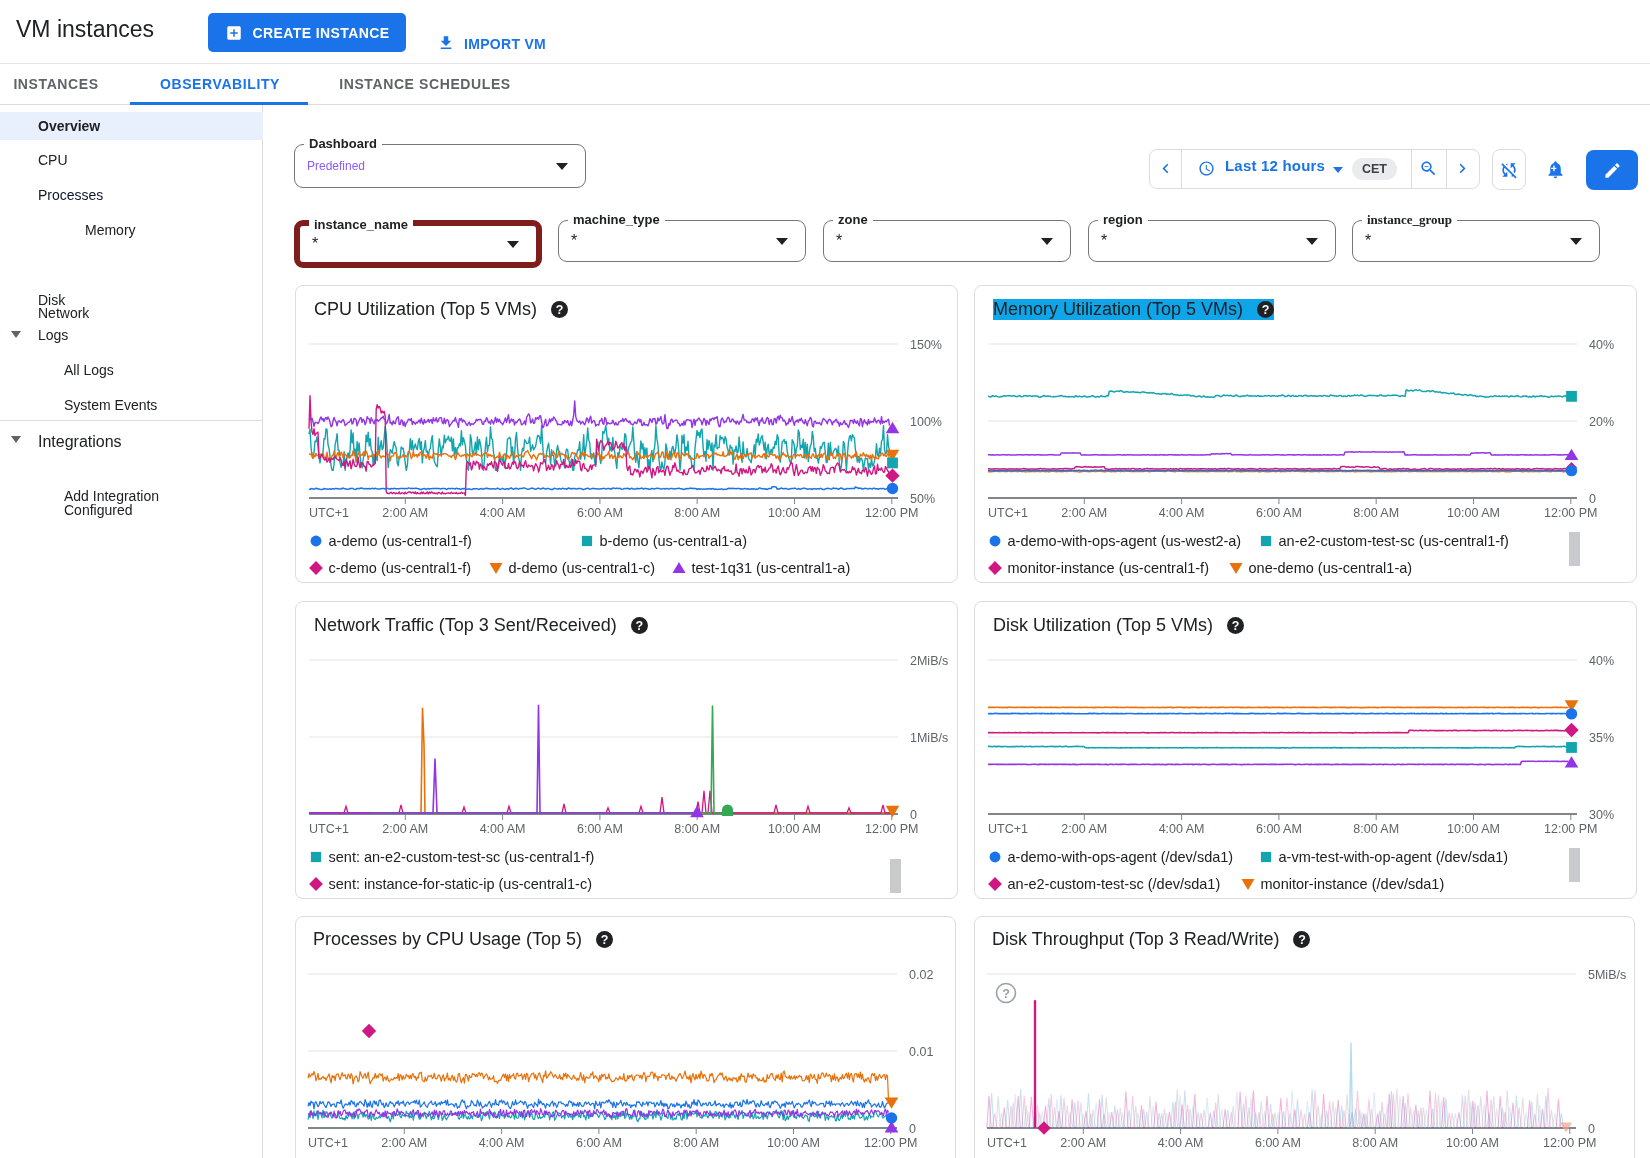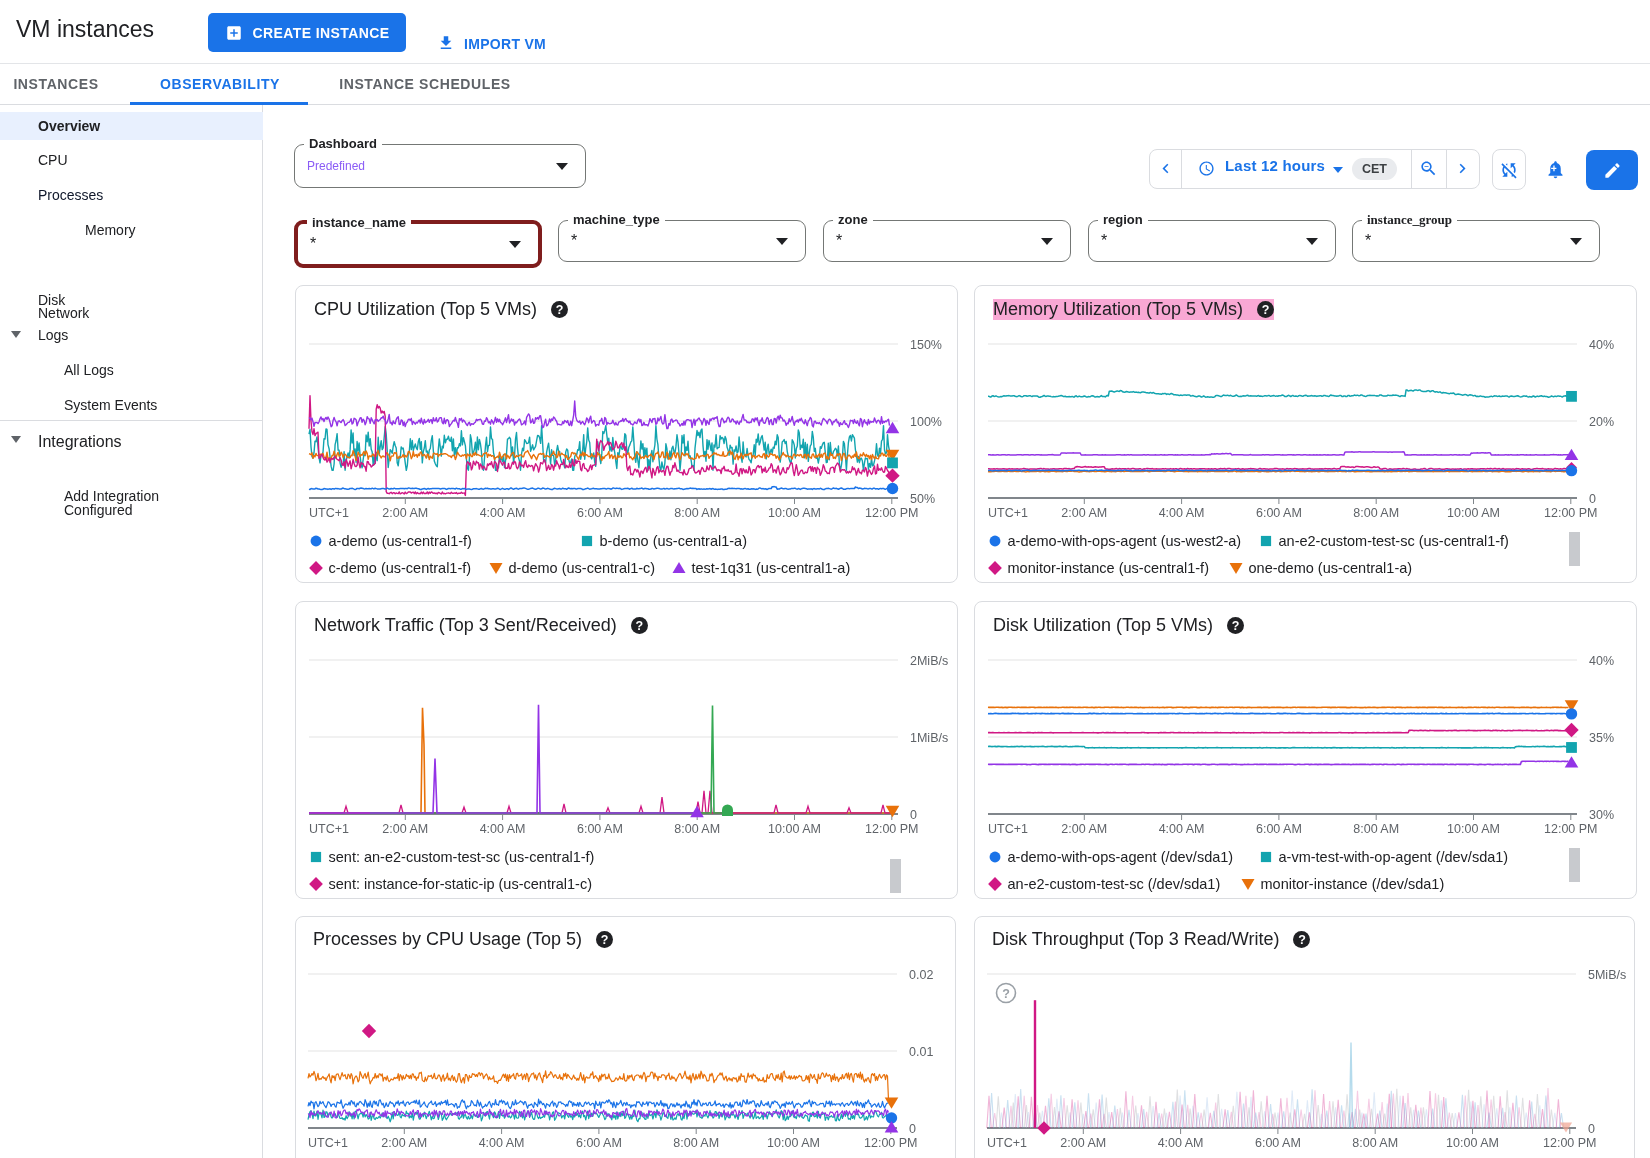--- a/index.html
+++ b/index.html
@@ -46,21 +46,21 @@
   </svg>
 <div class="abs" style="left:64px;top:465px;font-size:14px;font-weight:normal;color:#202124;line-height:20px;margin-top:21px;">Add Integration</div>
 <div class="abs" style="left:64px;top:500px;font-size:14px;font-weight:normal;color:#202124;line-height:20px;">Configured</div>
 <div class="abs" style="left:294px;top:144px;width:292px;height:44px;border:1px solid #747775;border-radius:9px;">
 <span style="position:absolute;left:9px;top:-9px;background:#fff;padding:0 5px;font-size:13px;font-weight:bold;color:#202124;">Dashboard</span>
 <span style="position:absolute;left:12px;top:50%;transform:translateY(-50%);font-size:12px;color:#8b5cf6;">Predefined</span>
 <svg style="position:absolute;right:16px;top:50%;margin-top:-4px;" width="14" height="9">
       <path d="M1 1 L13 1 L7 8 Z" fill="#202124"></path>
     </svg>
 </div>
-<div class="abs" style="left:294px;top:220px;width:248px;height:48px;border:4px solid #7f1d1d;border-radius:9px;">
+<div class="abs" style="left:294px;top:220px;width:248px;height:48px;border:6px solid #7f1d1d;border-radius:9px;">
 <span style="position:absolute;left:9px;top:-9px;background:#fff;padding:0 5px;font-size:13px;font-weight:bold;color:#202124;">instance_name</span>
 <span style="position:absolute;left:12px;top:50%;transform:translateY(-50%);font-size:16px;color:#202124;">*</span>
 <svg style="position:absolute;right:16px;top:50%;margin-top:-4px;" width="14" height="9">
       <path d="M1 1 L13 1 L7 8 Z" fill="#202124"></path>
     </svg>
 </div>
 <div class="abs" style="left:558px;top:220px;width:248px;height:42px;border:1px solid #747775;border-radius:9px;">
 <span style="position:absolute;left:9px;top:-9px;background:#fff;padding:0 5px;font-size:13px;font-weight:bold;color:#202124;">machine_type</span>
 <span style="position:absolute;left:12px;top:50%;transform:translateY(-50%);font-size:16px;color:#202124;">*</span>
 <svg style="position:absolute;right:16px;top:50%;margin-top:-4px;" width="14" height="9">
@@ -204,21 +204,21 @@
 <circle cx="20" cy="255" r="5.428000000000001" fill="#1a73e8"></circle>
 <text x="32.5" y="259.8" font-size="14.5" fill="#202124">a-demo-with-ops-agent (us-west2-a)</text>
 <rect x="285.90000000000003" y="249.9" width="10.200000000000001" height="10.200000000000001" fill="#12a4af"></rect>
 <text x="303.5" y="259.8" font-size="14.5" fill="#202124">an-e2-custom-test-sc (us-central1-f)</text>
 <path d="M20 275.1 L26.9 282 L20 288.9 L13.1 282 Z" fill="#d01884"></path>
 <text x="32.5" y="286.8" font-size="14.5" fill="#202124">monitor-instance (us-central1-f)</text>
 <path d="M261 287.9 L267.5 277.1 L254.5 277.1 Z" fill="#e8710a"></path>
 <text x="273.5" y="286.8" font-size="14.5" fill="#202124">one-demo (us-central1-a)</text>
       <rect x="594" y="246" width="11" height="34" fill="#c8cace"></rect>
 </svg>
-<div style="position:absolute;left:18px;top:13px;font-size:18px;color:#202124;display:flex;align-items:center;gap:14px;background:#f9a8d4;">Memory Utilization (Top 5 VMs)
+<div style="position:absolute;left:18px;top:13px;font-size:18px;color:#202124;display:flex;align-items:center;gap:14px;background:#0ea5e9;">Memory Utilization (Top 5 VMs)
  <span style="display:inline-flex;width:17px;height:17px;border-radius:50%;background:#202124;color:#fff;font-size:12.5px;font-weight:bold;align-items:center;justify-content:center;">?</span></div>
 </div>
 <div style="position:absolute;left:295px;top:601px;width:663px;height:298px;border:1px solid #dadce0;border-radius:8px;box-sizing:border-box;">
 
 <svg width="663" height="298" style="position:absolute;left:0;top:0" font-family="Liberation Sans, sans-serif">
 <line x1="13" y1="58" x2="602" y2="58" stroke="#e3e3e3" stroke-width="1"></line>
 <line x1="13" y1="135" x2="602" y2="135" stroke="#e3e3e3" stroke-width="1"></line>
 <line x1="13" y1="212" x2="602" y2="212" stroke="#80868b" stroke-width="2"></line>
 <line x1="109.3" y1="213" x2="109.3" y2="218" stroke="#80868b" stroke-width="1"></line>
 <line x1="206.6" y1="213" x2="206.6" y2="218" stroke="#80868b" stroke-width="1"></line>

